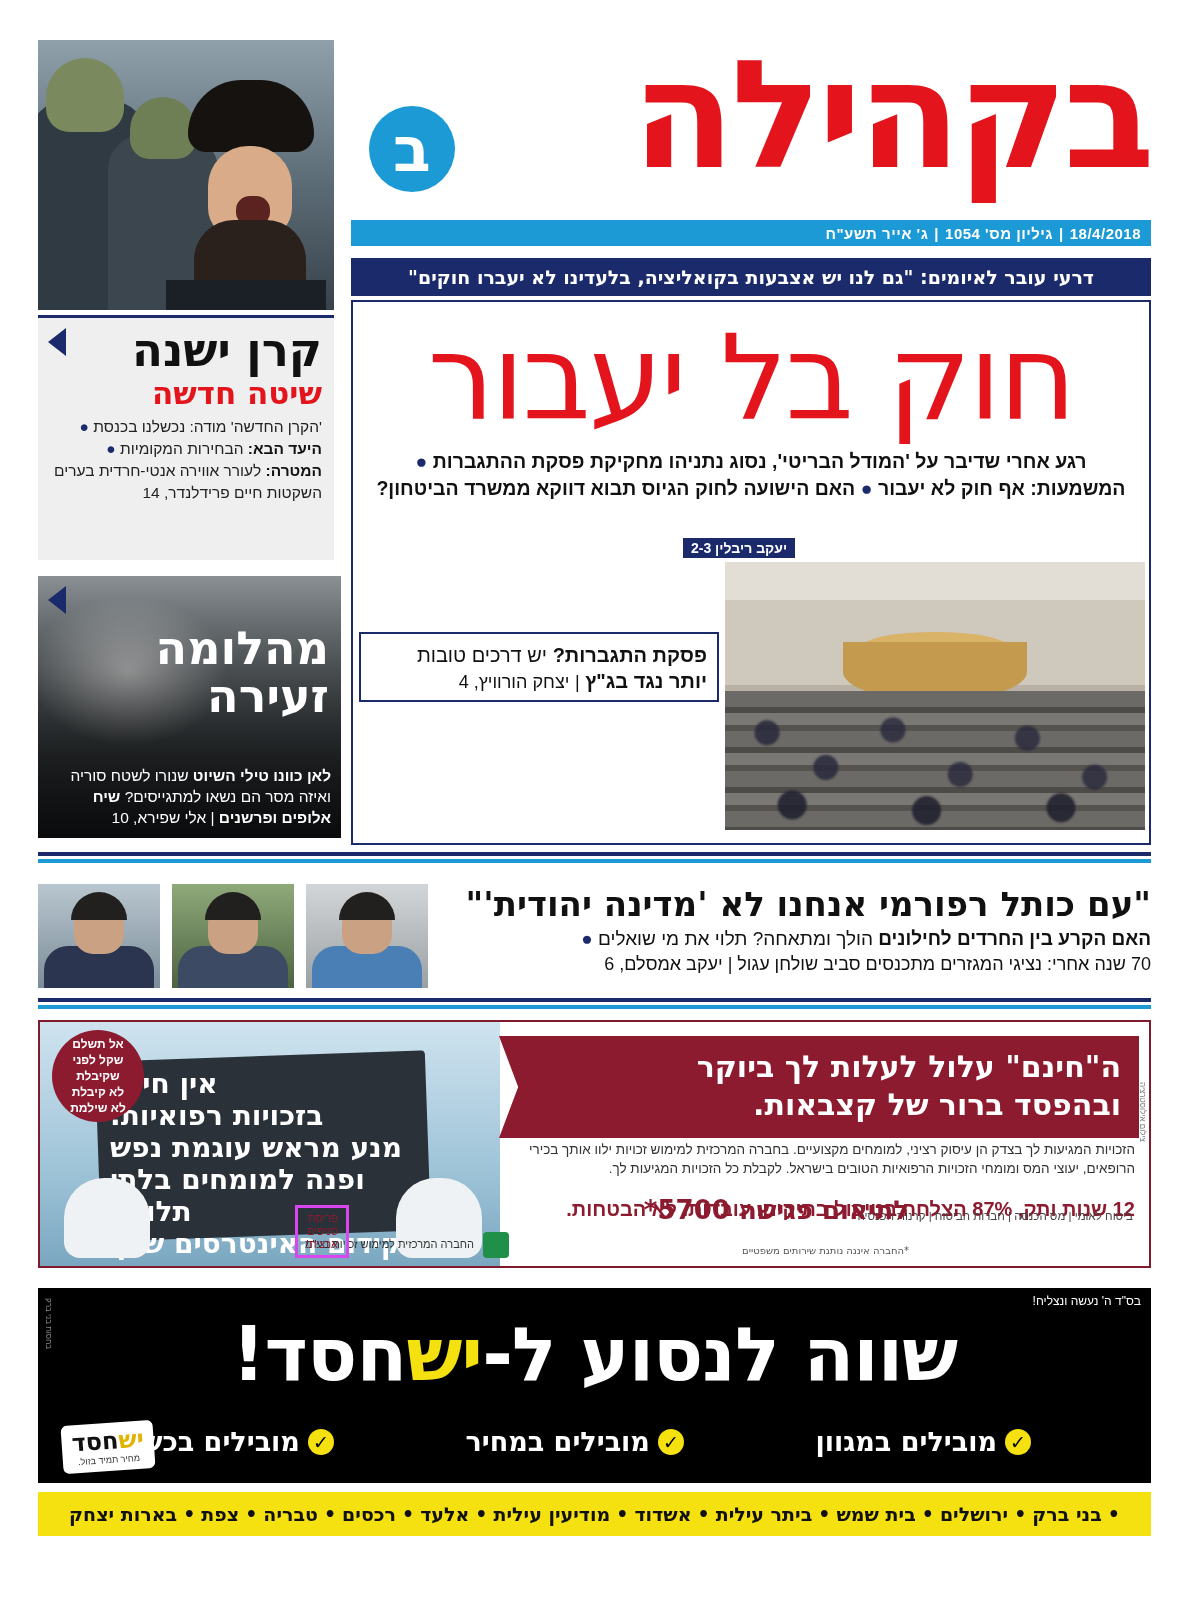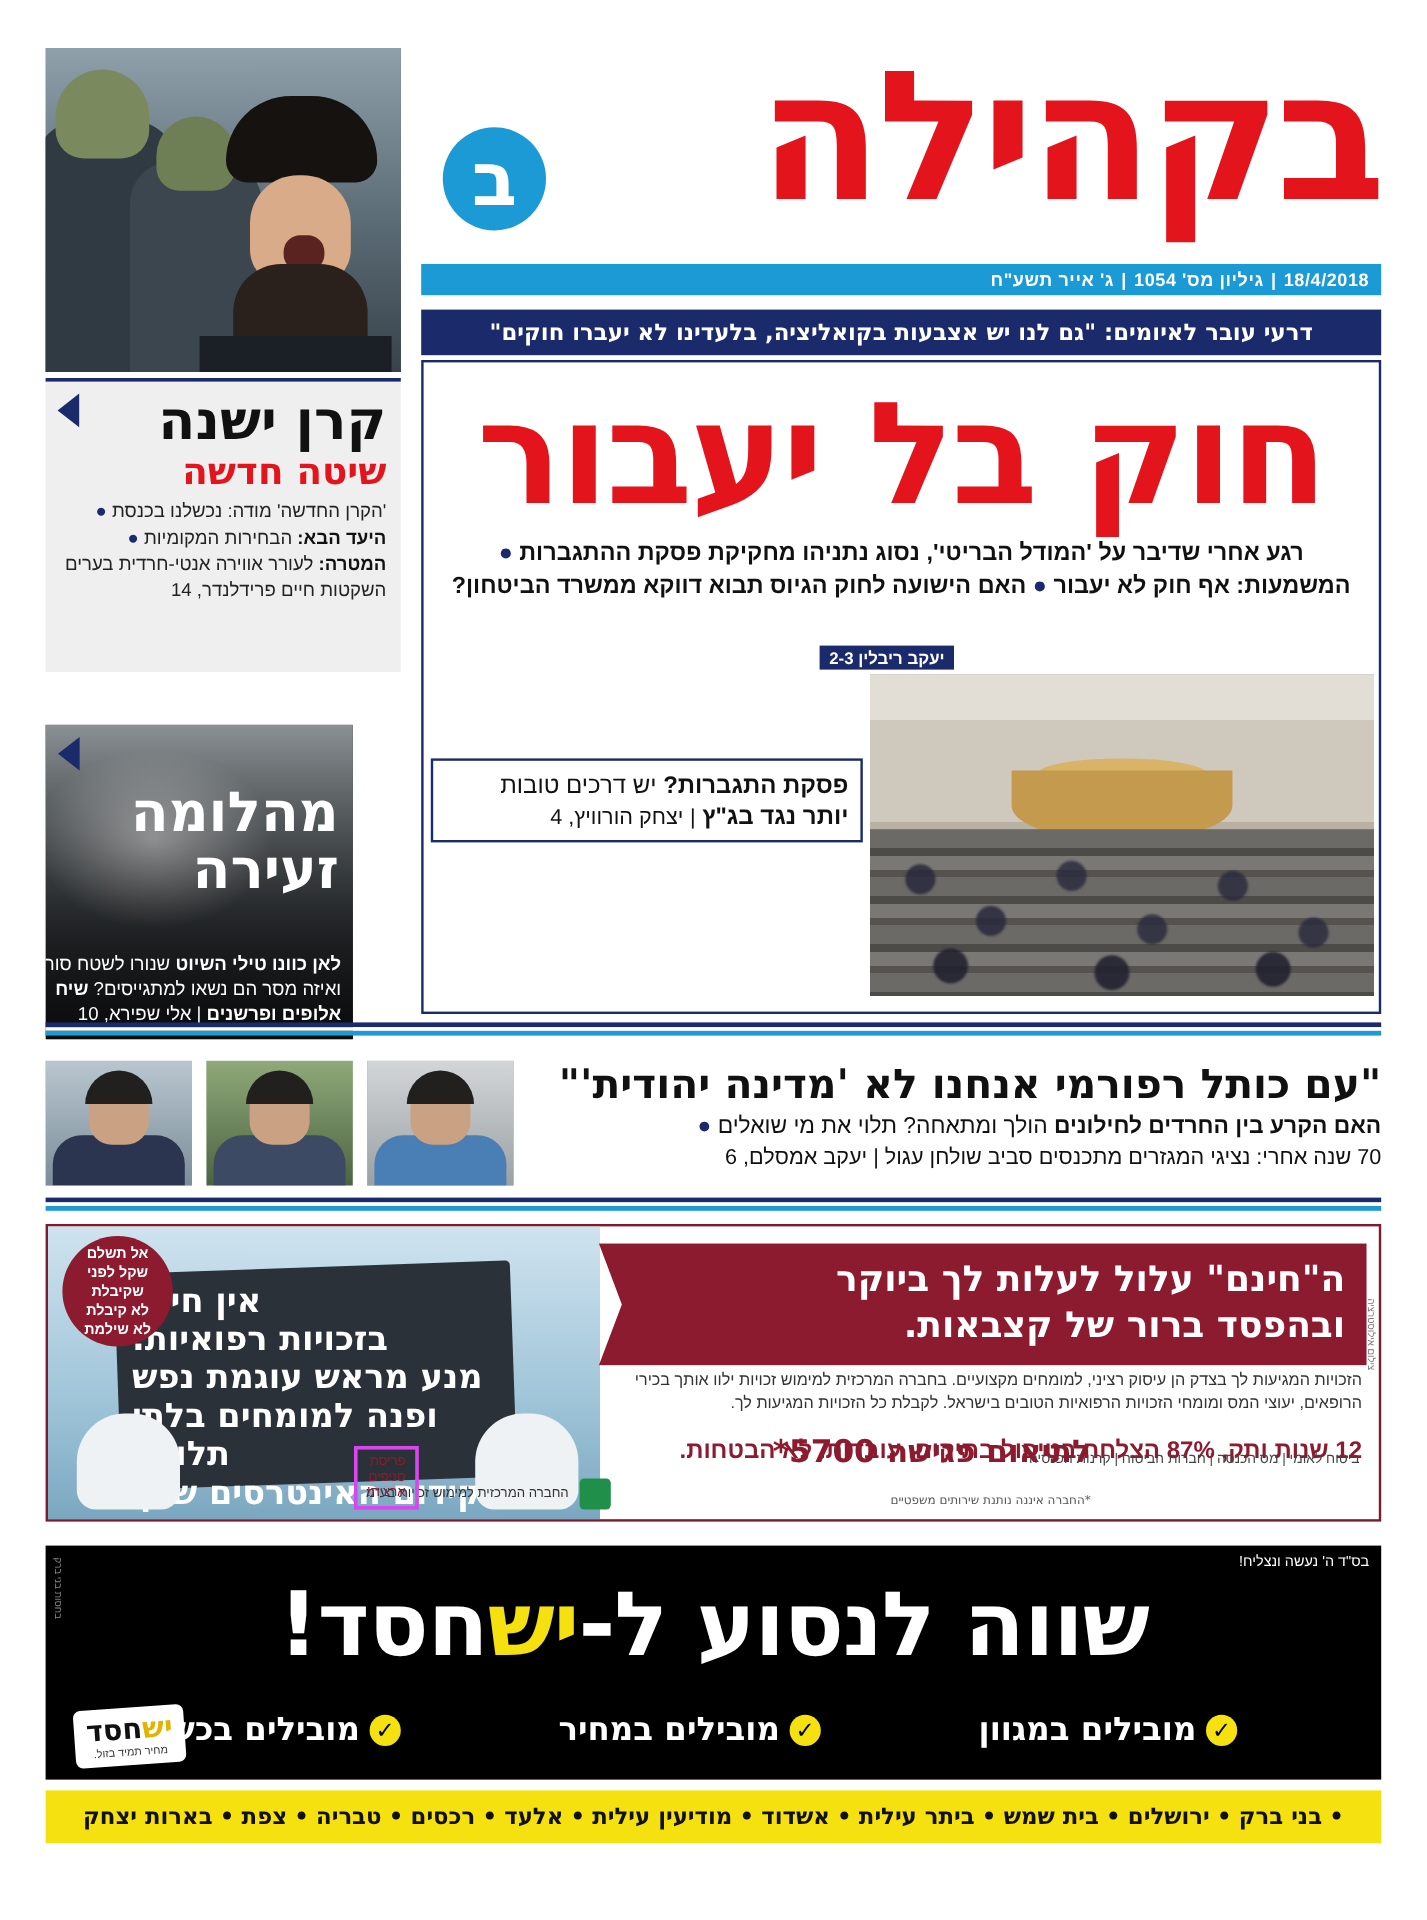--- a/index.html
+++ b/index.html
@@ -179,25 +179,24 @@
     border-top: 14px solid transparent;
     border-bottom: 14px solid transparent;
     border-right: 18px solid #1b2a6b;
   }
 
   
   .teaser2 {
     position: absolute;
     top: 576px;
     left: 38px;
-    width: 256px;
+    width: 303px;
     height: 262px;
     overflow: hidden;
     background: #2b2b2b;
-    margin-top: 28px;
   }
   .teaser2 .smoke {
     position: absolute; inset: 0;
     background: linear-gradient(180deg,#9aa1a5 0%, #6d7478 35%, #3a3f42 70%, #23262a 100%);
   }
   .teaser2 .smoke:after {
     content:"";
     position:absolute; left: -10px; top: 20px; width: 200px; height: 150px;
     background: radial-gradient(ellipse at center, rgba(230,230,230,.85) 0%, rgba(120,120,120,0) 70%);
   }
@@ -257,21 +256,21 @@
     height: 545px;
     border-top: 2px solid #1b2a6b;
     border-right: 2px solid #1b2a6b;
     border-left: 2px solid #1b2a6b;
     border-bottom: 2px solid #1b2a6b;
     box-sizing: border-box;
     background: #fff;
   }
   .main-headline {
     font-family: "DejaVu Sans", sans-serif;
-    font-weight: bold;
+    font-weight: normal;
     font-size: 118px;
     line-height: 128px;
     color: #e3141c;
     text-align: center;
     direction: rtl;
     margin-top: 12px;
     letter-spacing: -2px;
   }
   .main-deck {
     direction: rtl;

